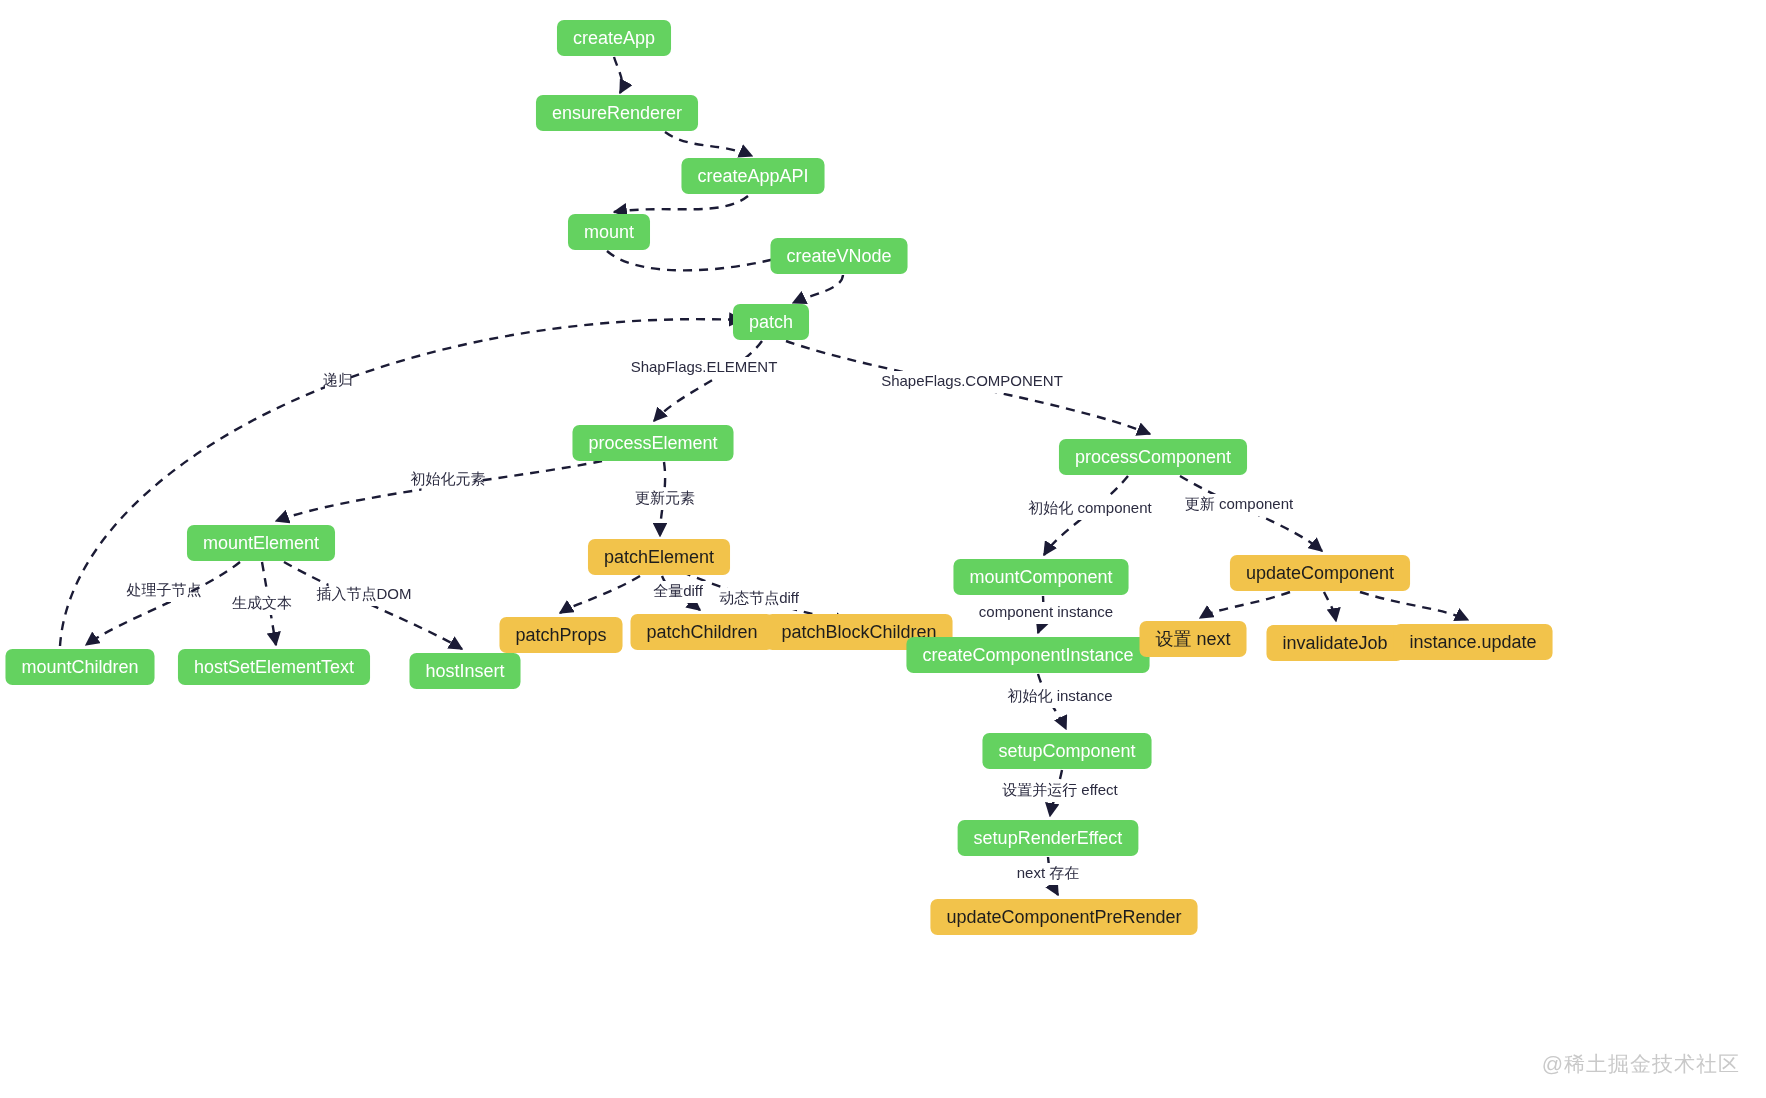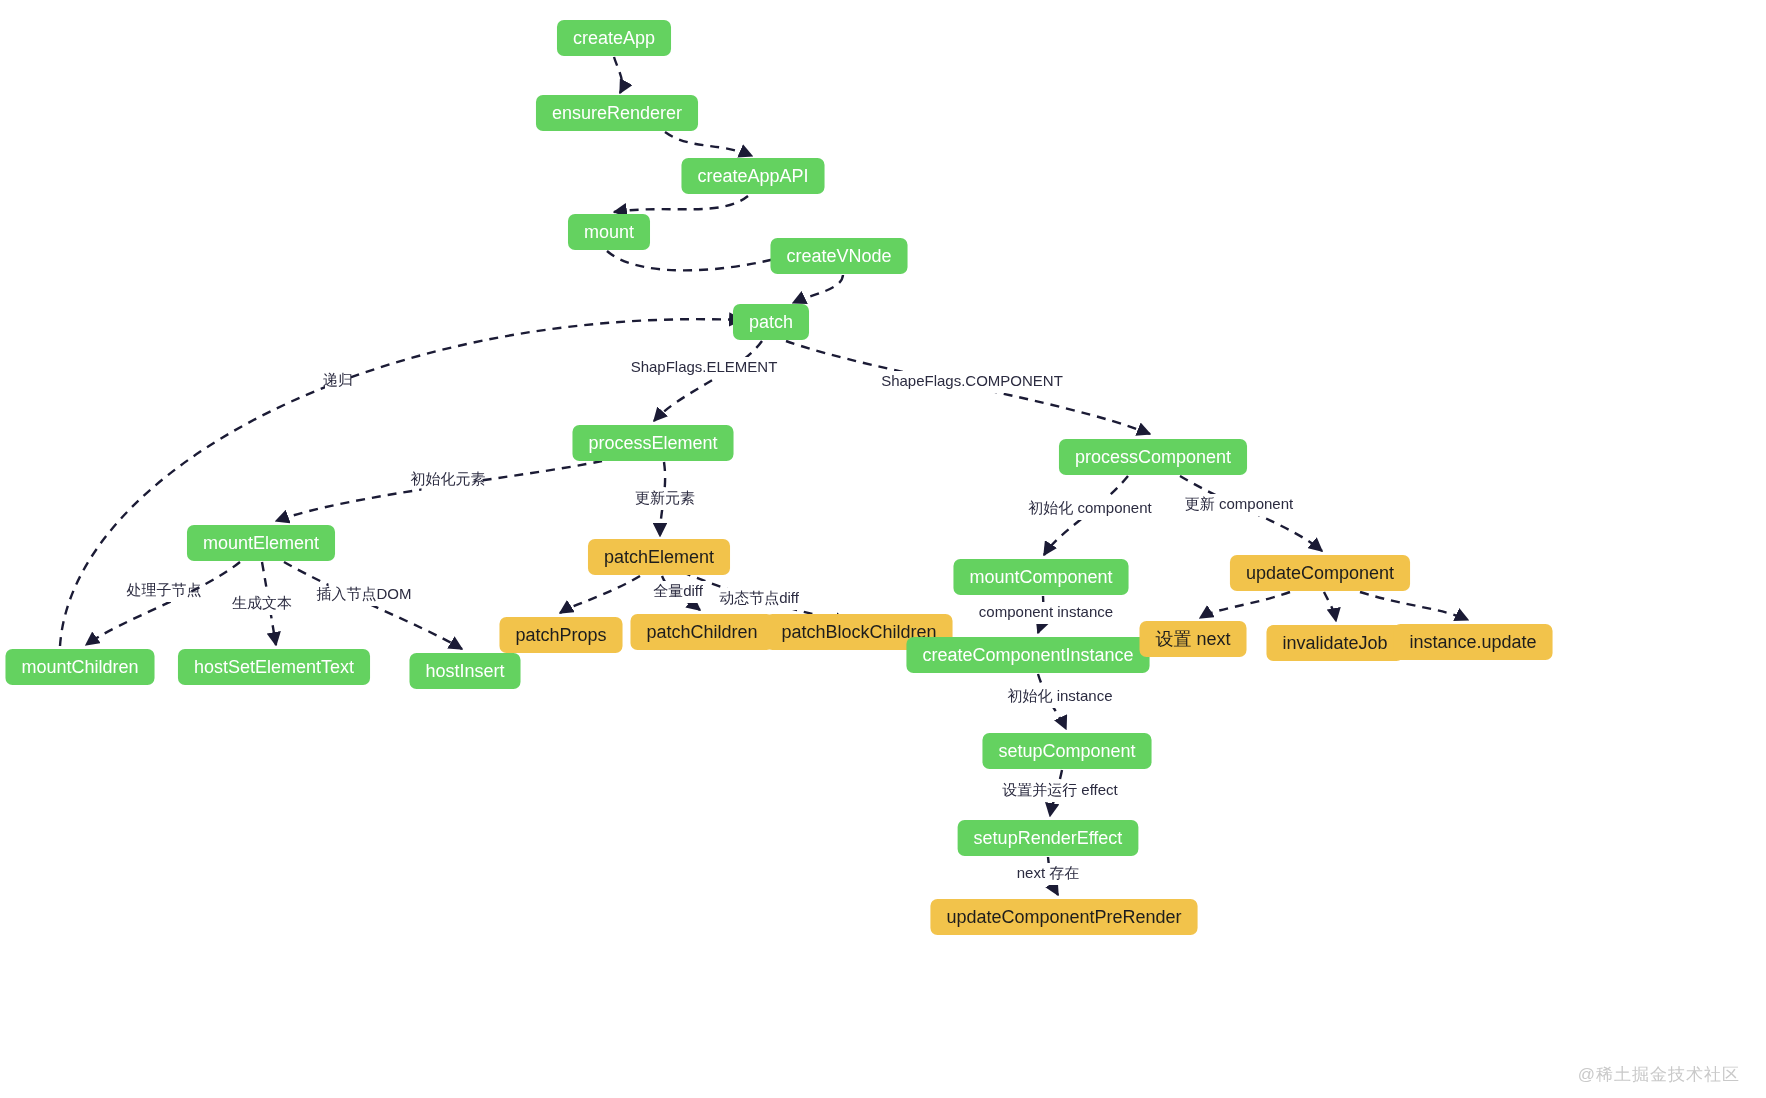--- a/index.html
+++ b/index.html
@@ -47,23 +47,23 @@
   .edge-label {
     font-family: "Liberation Sans", "DejaVu Sans", sans-serif;
     font-size: 15px;
     fill: #2b2b40;
     text-anchor: middle;
     dominant-baseline: middle;
   }
   .watermark {
     position: absolute;
     right: 26px;
-    bottom: 12px;
-    font-family: "Liberation Sans", "DejaVu Sans", sans-serif;
-    font-size: 17px;
+    bottom: 20px;
+    font-family: "Liberation Sans", "DejaVu Sans", sans-serif;
+    font-size: 21px;
     color: #c9c9c9;
     letter-spacing: 1px;
     user-select: none;
   }
 </style>
 </head>
 <body>
 
 <div id="flow-root">
   <svg id="diagram" viewBox="0 0 1766 1098" xmlns="http://www.w3.org/2000/svg">

